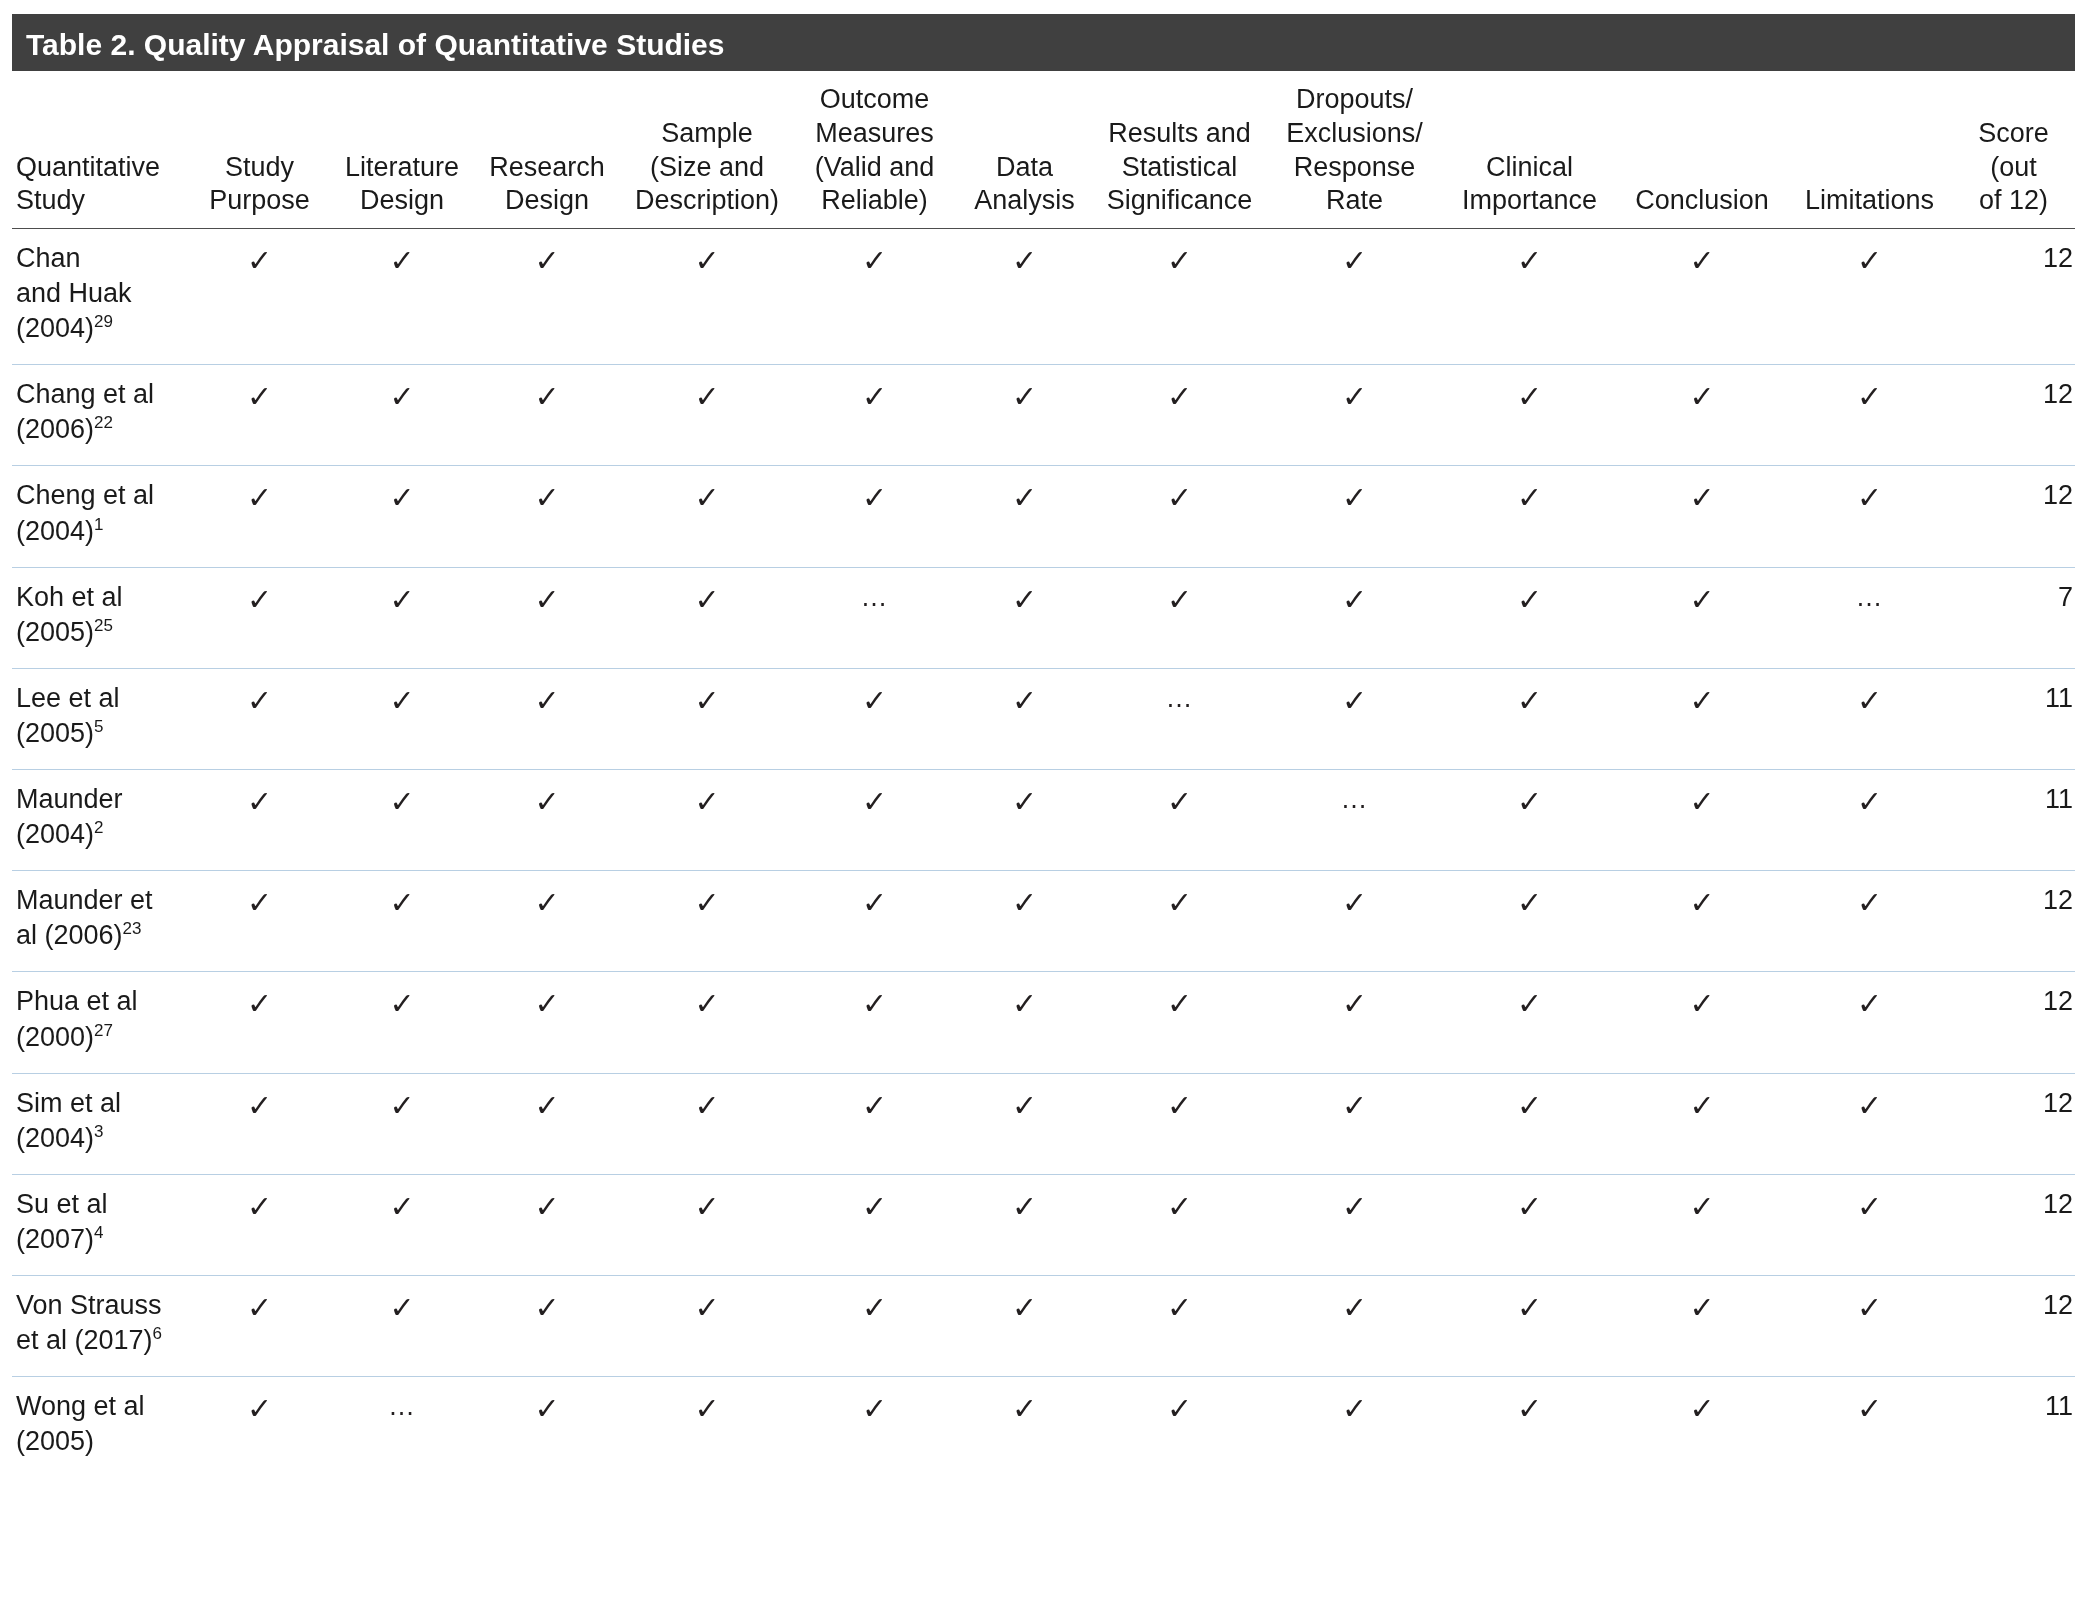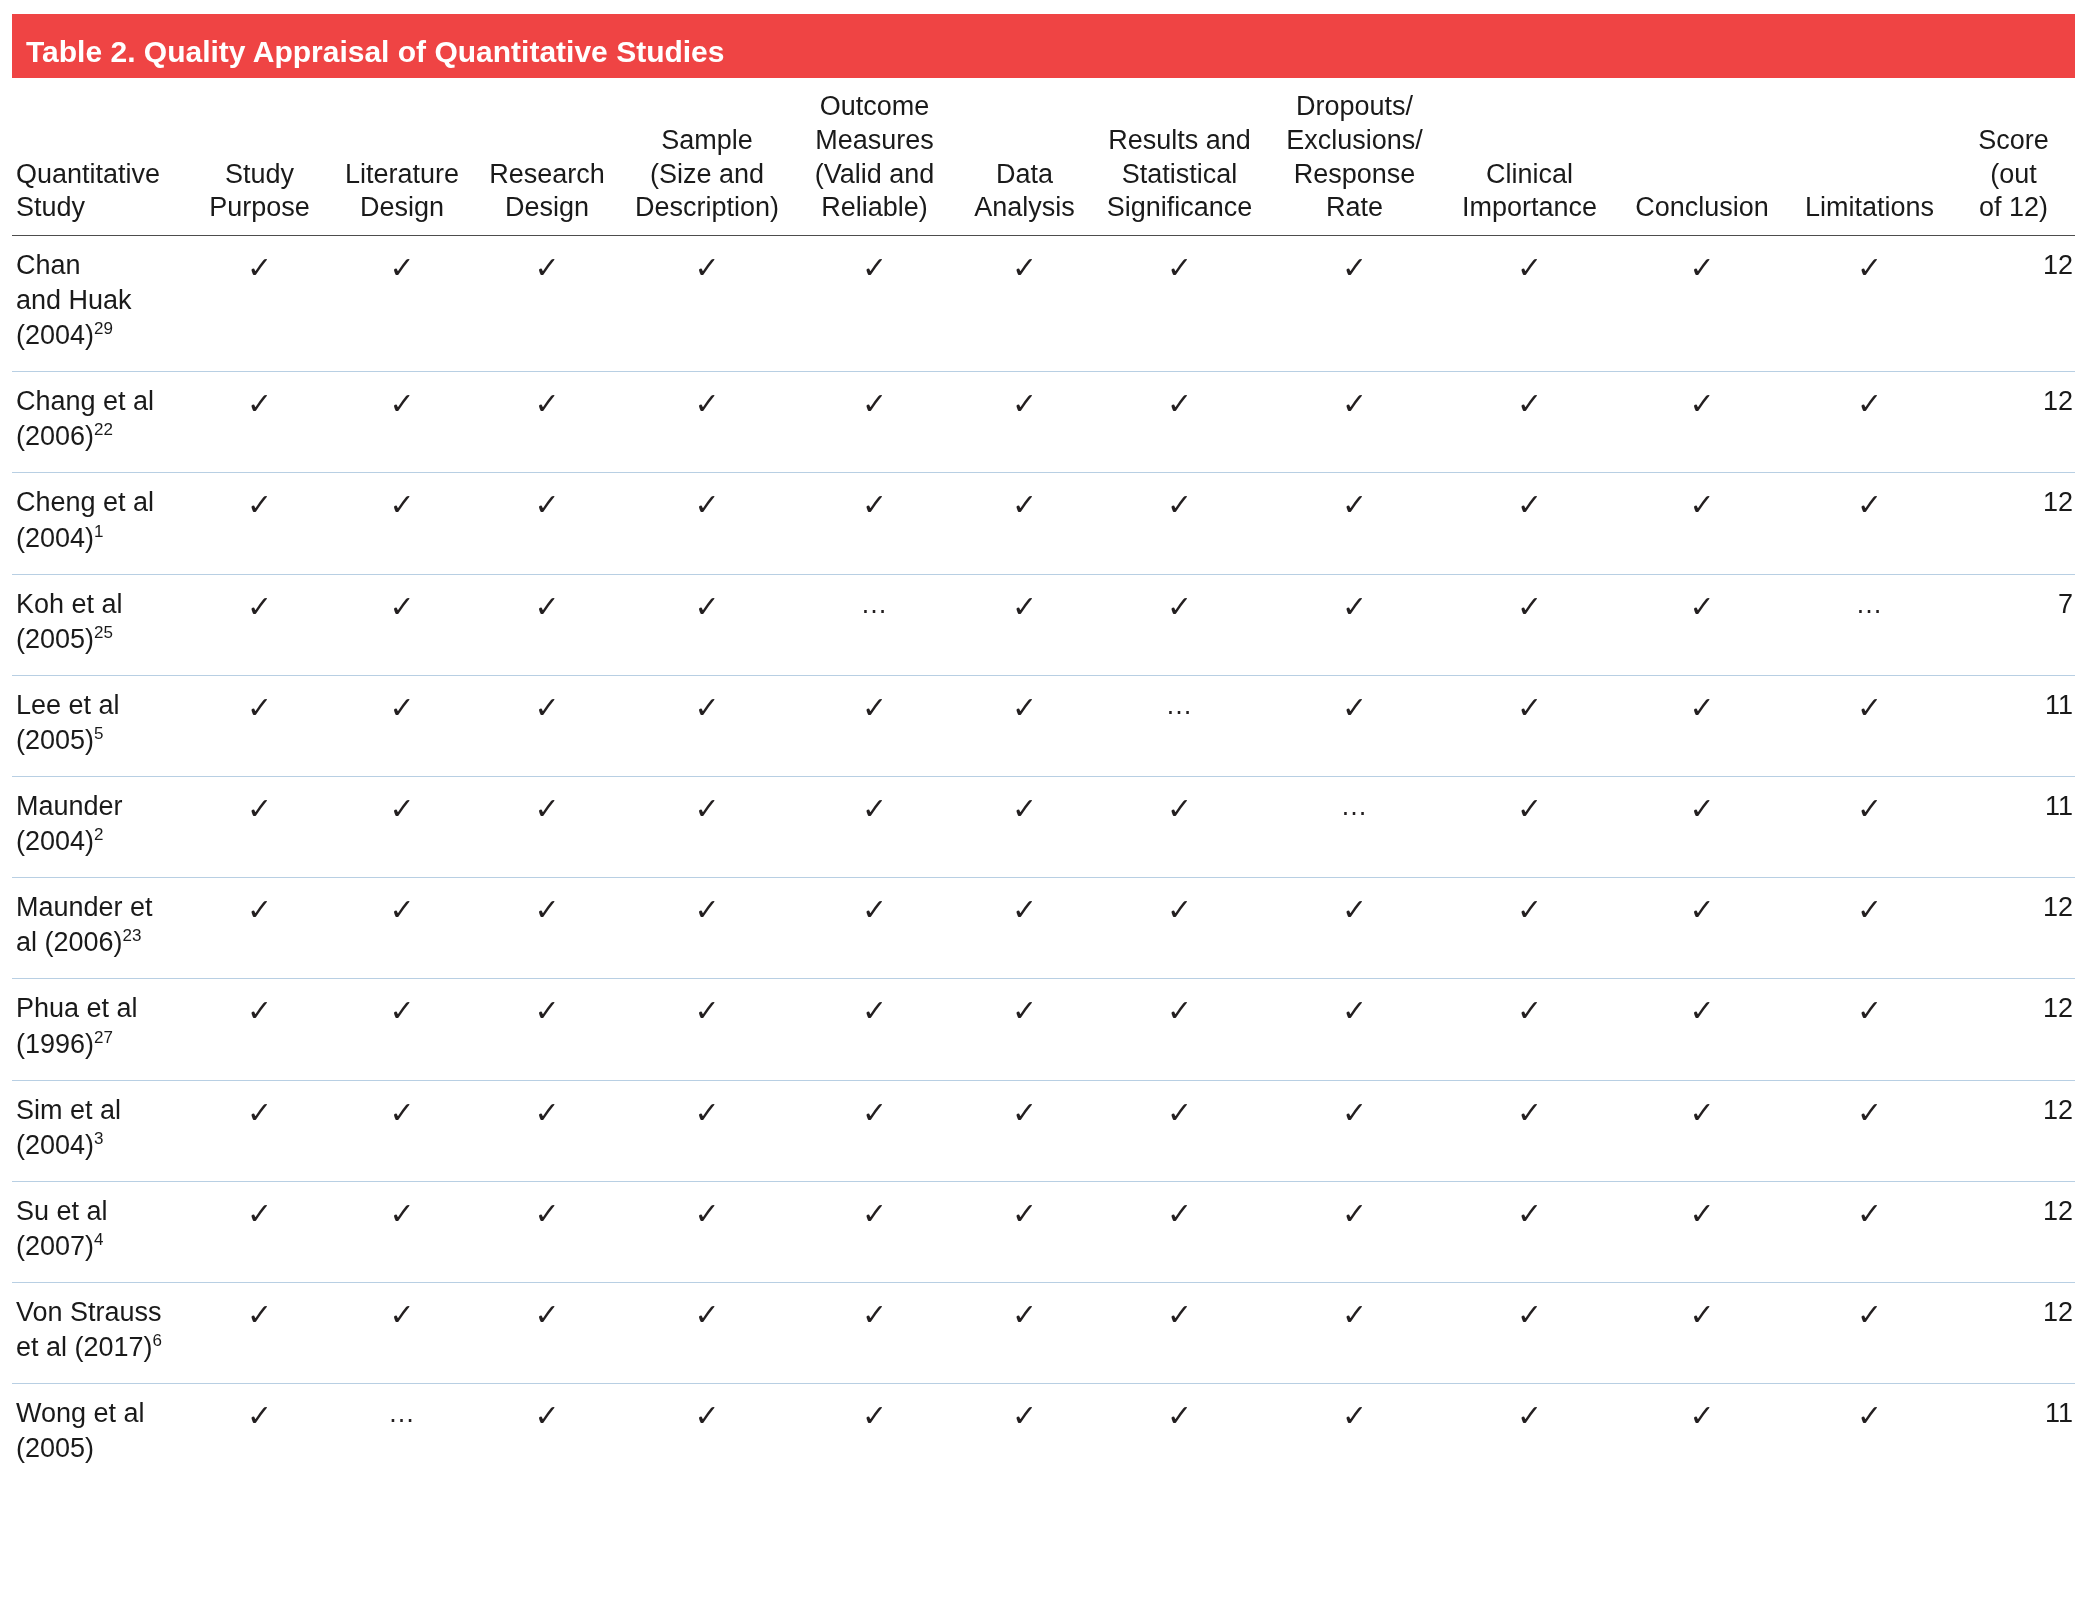--- a/index.html
+++ b/index.html
@@ -11,26 +11,26 @@
     width: 2087px;
     height: 1611px;
     font-family: "Liberation Sans", "DejaVu Sans", sans-serif;
     color: #1a1a1a;
     box-sizing: border-box;
   }
   .page {
     padding: 14px 12px 0 12px;
   }
   .title-bar {
-    background: #ef4444;
+    background: #404040;
     color: #ffffff;
     font-weight: bold;
     font-size: 30px;
     line-height: 1;
-    padding: 23px 14px 11px 14px;
+    padding: 16px 14px 11px 14px;
   }
   table.appraisal {
     width: 2063px;
     table-layout: fixed;
     border-collapse: collapse;
     margin-top: 2px;
   }
   thead th {
     vertical-align: bottom;
     text-align: center;
@@ -252,21 +252,21 @@
           <td class="mark-cell check">✓</td>
           <td class="mark-cell check">✓</td>
           <td class="mark-cell check">✓</td>
           <td class="mark-cell check">✓</td>
           <td class="mark-cell check">✓</td>
           <td class="mark-cell check">✓</td>
           <td class="score-cell">12</td>
         </tr>
         <tr>
           <td class="study-cell"><span class="study-name">Phua et al
-(1996)</span><sup>27</sup></td>
+(2000)</span><sup>27</sup></td>
           <td class="mark-cell check">✓</td>
           <td class="mark-cell check">✓</td>
           <td class="mark-cell check">✓</td>
           <td class="mark-cell check">✓</td>
           <td class="mark-cell check">✓</td>
           <td class="mark-cell check">✓</td>
           <td class="mark-cell check">✓</td>
           <td class="mark-cell check">✓</td>
           <td class="mark-cell check">✓</td>
           <td class="mark-cell check">✓</td>

